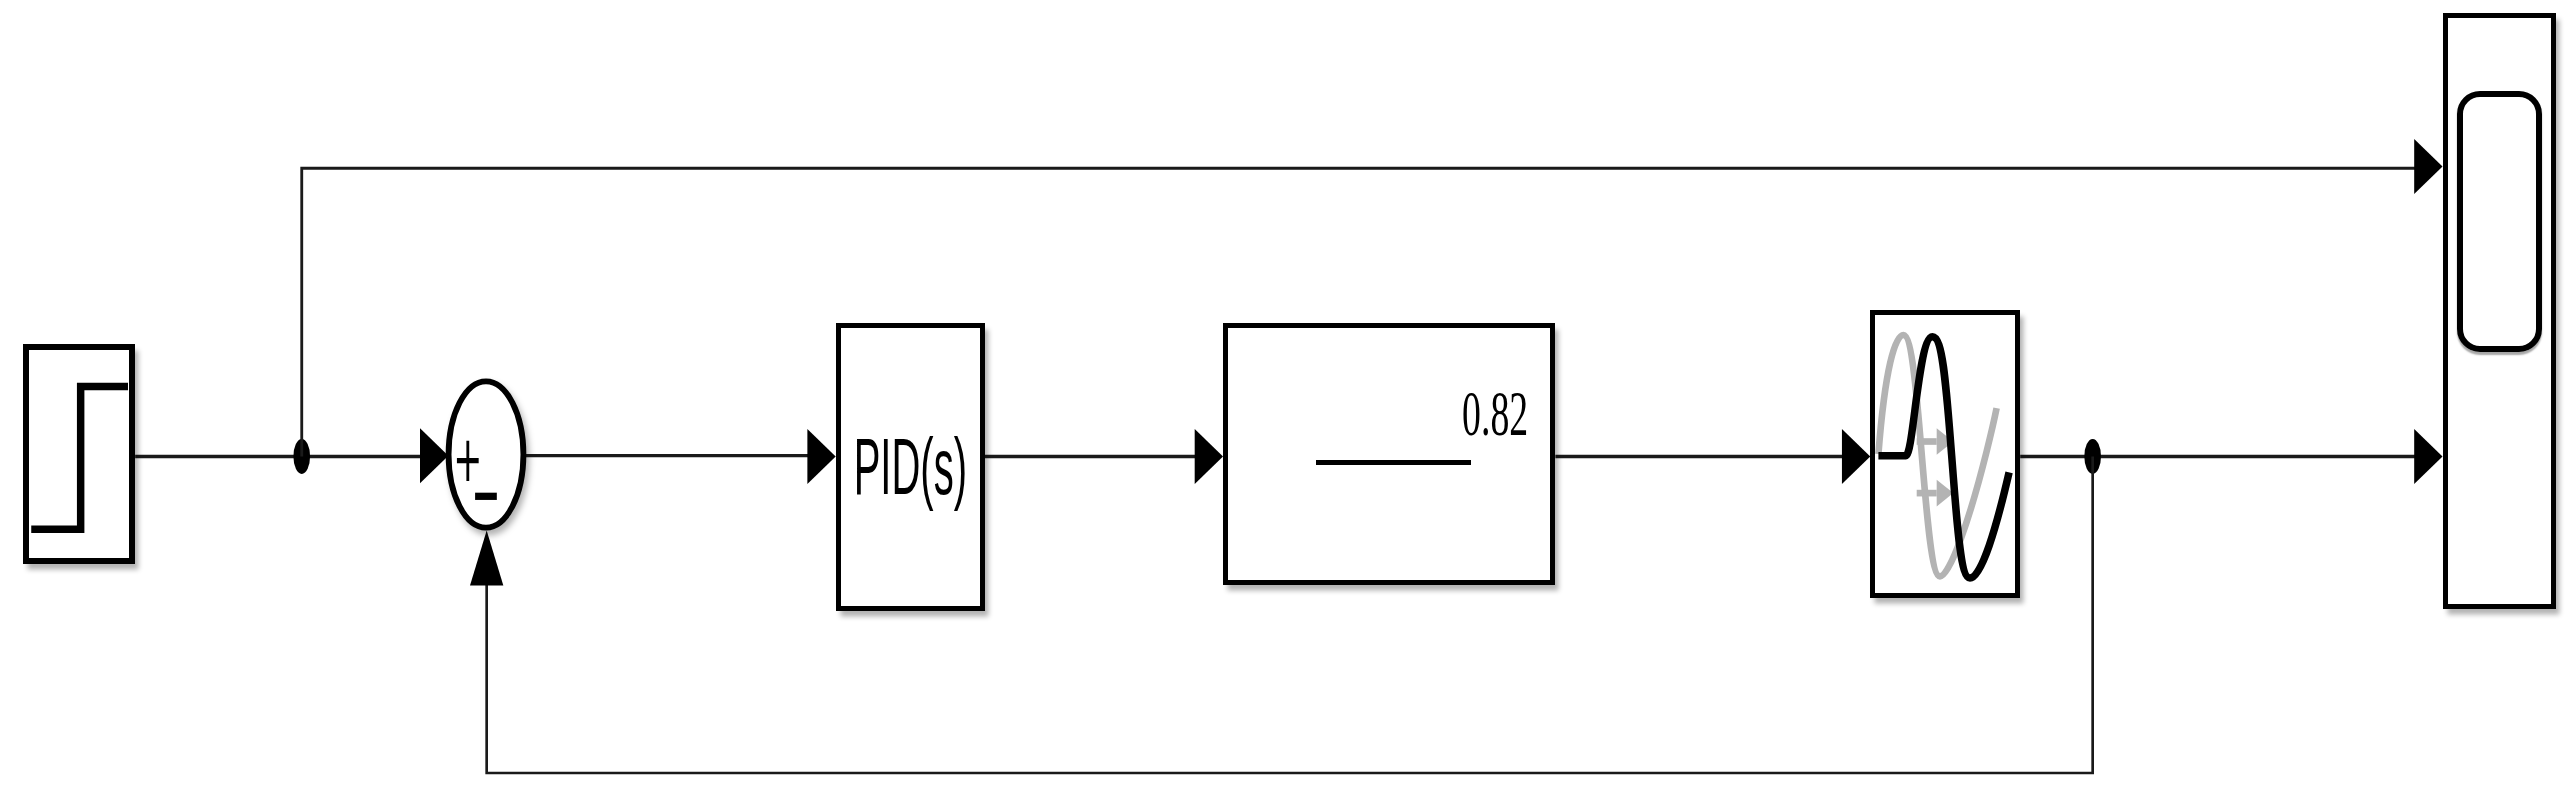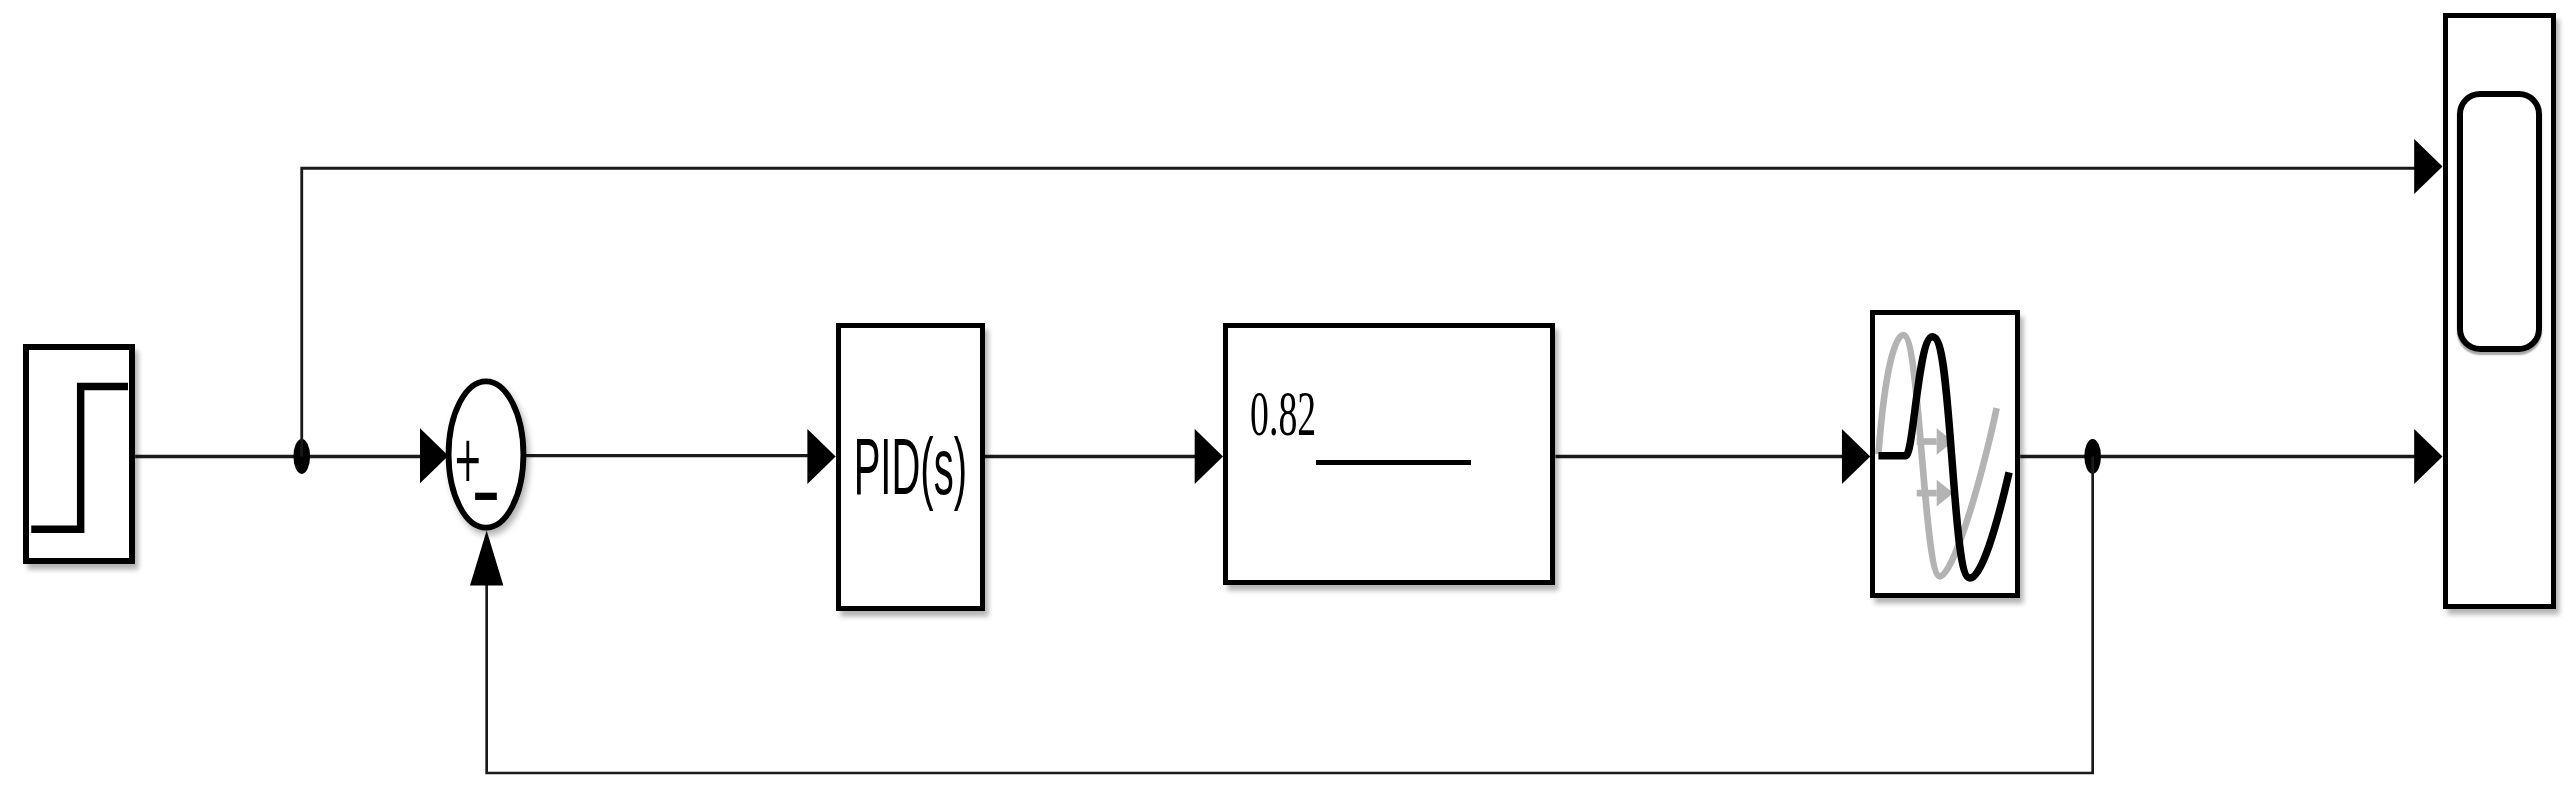--- a/index.html
+++ b/index.html
@@ -10,21 +10,21 @@
          box-shadow:4.2px 5.8px 5px rgba(0,0,0,0.30);z-index:2;}
   #step{left:23px;top:344px;width:112px;height:220px;border-width:6.7px;
         display:flex;align-items:center;justify-content:center;}
   #sum{position:absolute;left:440px;top:373px;width:92px;height:163px;z-index:2;
        filter:drop-shadow(3.3px 5px 3.3px rgba(0,0,0,0.30));}
   #pid{left:836px;top:323px;width:149px;height:288px;
        display:flex;align-items:center;justify-content:center;}
   .pid-label{font:400 80px/1 "Liberation Sans",sans-serif;color:#000;
              display:inline-block;transform:scaleX(0.5);white-space:nowrap;}
   #tf{left:1223px;top:323px;width:332px;height:262px;}
-  .tf-num,.tf-den{position:absolute;left:0;width:100%;text-align:left;color:#000;
+  .tf-num,.tf-den{position:absolute;left:0;width:100%;text-align:right;color:#000;
                   font-family:"Liberation Serif",serif;white-space:nowrap;}
   .tf-num{top:55px;font-size:63px;line-height:63px;}
   .tf-den{top:143px;font-size:63px;line-height:63px;}
   .squeeze-num{display:inline-block;transform:scaleX(0.60);transform-origin:50% 50%;}
   .squeeze-den{display:inline-block;transform:scaleX(0.58);transform-origin:50% 50%;}
   .tf-bar{position:absolute;left:88px;top:132px;width:155px;height:5px;background:#000;}
   #delay{left:1870px;top:310px;width:150px;height:288px;}
   #delay svg{display:block;width:140px;height:278px;}
   #scope{left:2443px;top:12.5px;width:113px;height:596px;border-width:5.8px;}
   .scope-screen{position:absolute;left:9.2px;top:73px;width:85px;height:261px;

